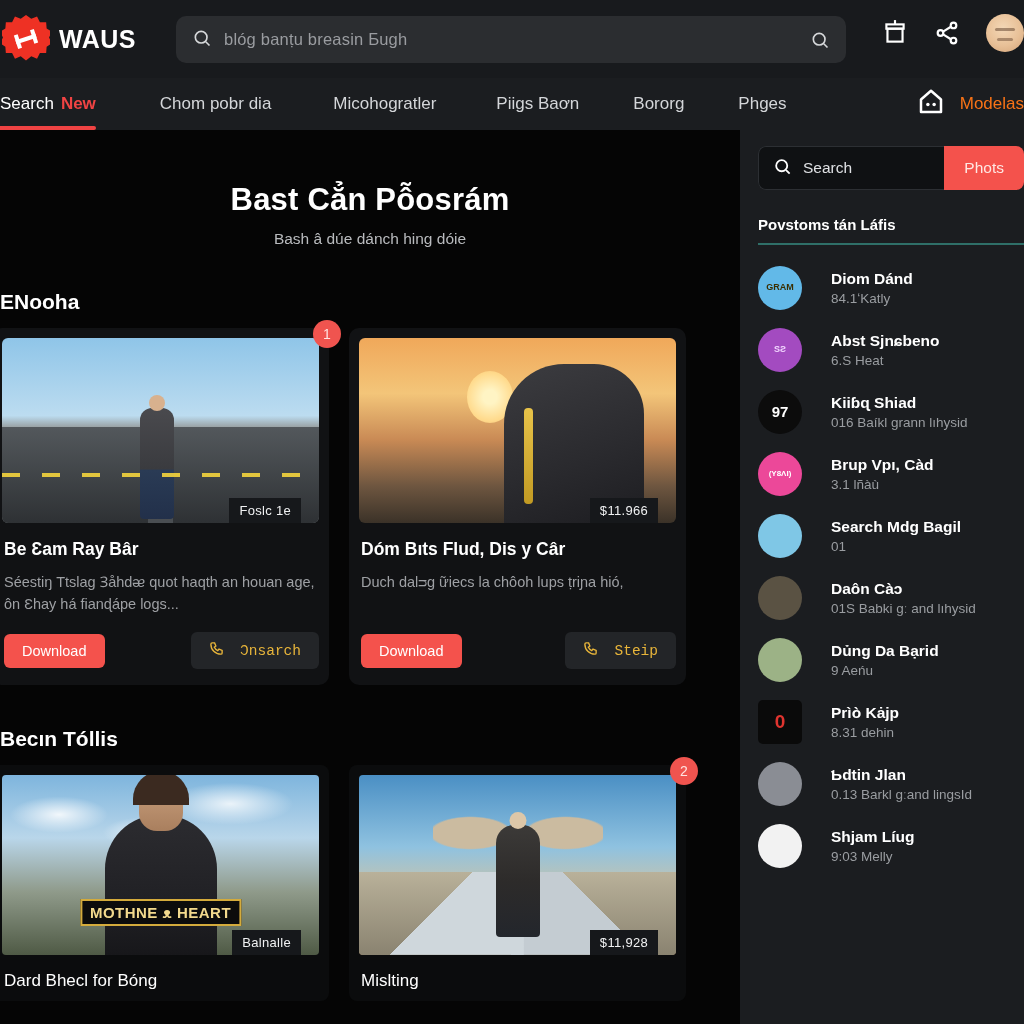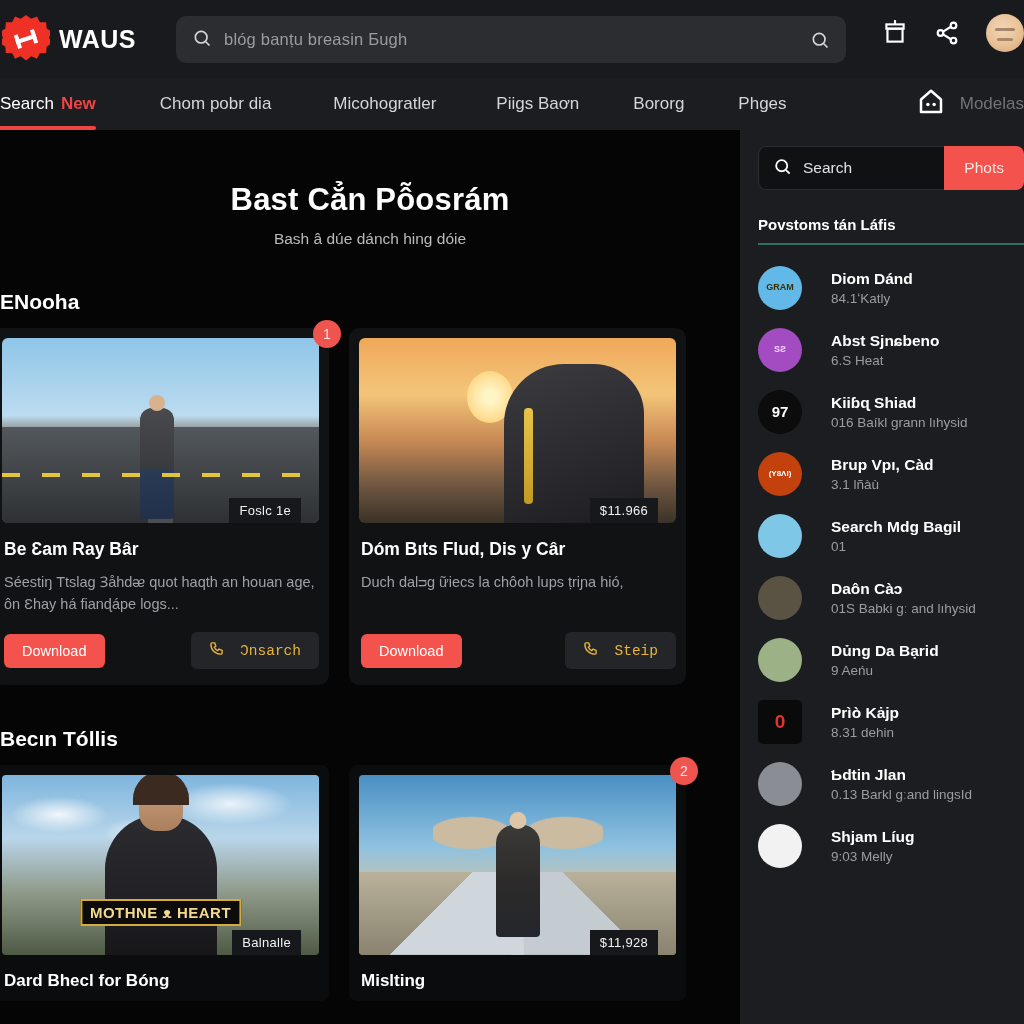--- a/index.html
+++ b/index.html
@@ -128,21 +128,21 @@
   }
   .btn-ghost {
     background: #232528; color: #e8b53a; font-size: 14.5px; border: none;
     padding: 9px 18px; border-radius: 6px; cursor: pointer; margin-left: auto;
     display: flex; align-items: center; gap: 16px;
     font-family: Liberation Mono, monospace;
   }
 
   .card2 { width: 337px; flex: 0 0 337px; background: #0b0c0d; border-radius: 8px; padding: 10px; position: relative; }
   .card2 .thumb { position: relative; height: 180px; border-radius: 4px; overflow: hidden; }
-  .card2 h3 { color: #fff; font-size: 17px; font-weight: bold; margin: 16px 0 0 2px; }
+  .card2 h3 { color: #fff; font-size: 17px; font-weight: normal; margin: 16px 0 0 2px; }
 
   
   .art { position: absolute; inset: 0; }
   .art-city {
     background:
       linear-gradient(#8fc5e8 0%, #bcdcf0 42%, #9aa3a6 48%, #6d7376 100%);
   }
   .art-city::before {
     content:""; position:absolute; left:0; right:0; bottom:0; height:52%;
     background:
@@ -330,21 +330,21 @@
   <div class="nav-item" style="margin-left:54px;">Phges</div>
 
   <div class="nav-last">
     <span class="house-icon">
       <svg width="30" height="30" viewBox="0 0 24 24" fill="none" stroke="#ffffff" stroke-width="2">
         <path d="M4 10 L12 3 L20 10 L20 20 L4 20 Z" stroke-linejoin="round"></path>
         <circle cx="9.5" cy="14" r="1.4" fill="#ffffff" stroke="none"></circle>
         <circle cx="14.5" cy="14" r="1.4" fill="#ffffff" stroke="none"></circle>
       </svg>
     </span>
-    <span class="nav-item" style="color:#737373;">Modelas</span>
+    <span class="nav-item" style="color:#f97316;">Modelas</span>
   </div>
 </div>
 
 <div class="main">
 
   <div class="hero">
     <h1>Bast Cẳn Pỗosrám</h1>
     <p>Bash â dúe dánch hing dóie</p>
   </div>
 
@@ -461,21 +461,21 @@
       </div>
     </div>
     <div class="side-item">
       <div class="side-av" style="background:#0c0c0c;color:#ffffff;font-size:15px;">97</div>
       <div class="side-txt">
         <div class="side-title">Kiiɓɋ Shiad</div>
         <div class="side-sub">016 Baíkl grann lıhysid</div>
       </div>
     </div>
     <div class="side-item">
-      <div class="side-av" style="background:#c2410c;color:#ffffff;font-size:8px;">(Y8ΛI)</div>
+      <div class="side-av" style="background:#ec4899;color:#ffffff;font-size:8px;">(Y8ΛI)</div>
       <div class="side-txt">
         <div class="side-title">Brup Vpı, Càd</div>
         <div class="side-sub">3.1 lñàù</div>
       </div>
     </div>
     <div class="side-item">
       <div class="side-av" style="background:#7fc7e6;"></div>
       <div class="side-txt">
         <div class="side-title">Search Mdɡ Bagil</div>
         <div class="side-sub">01</div>

